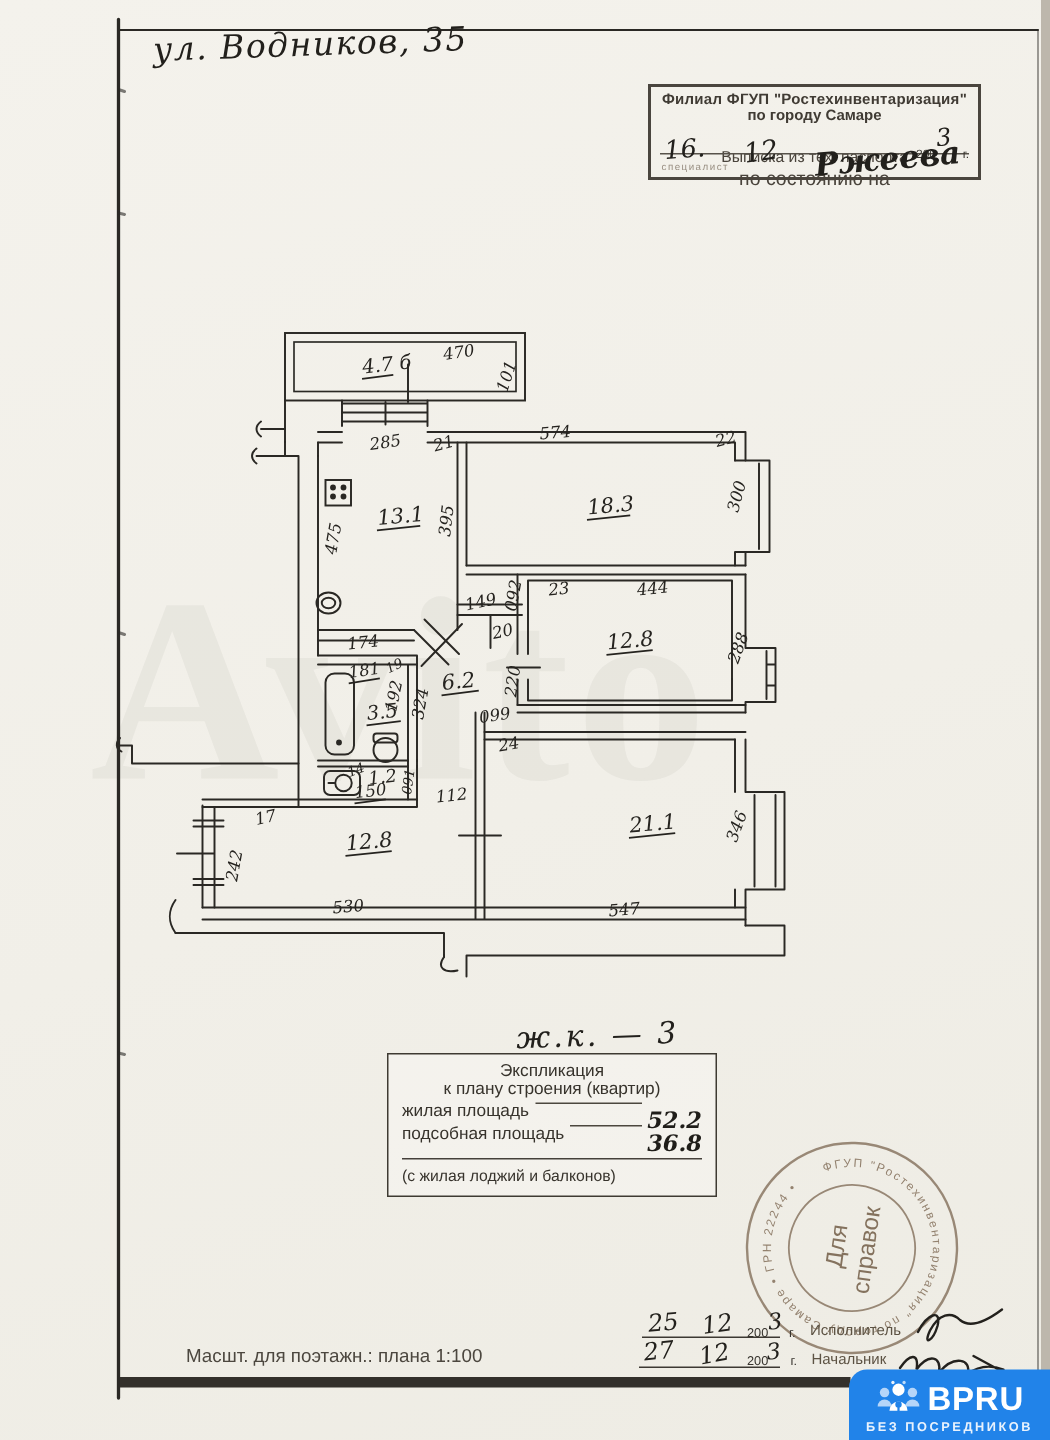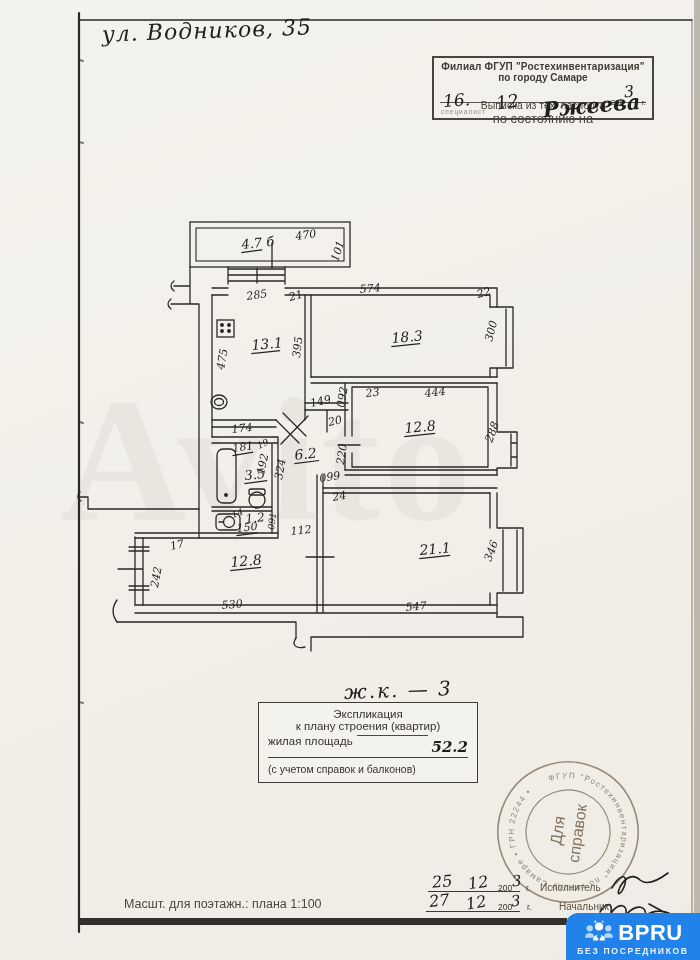--- a/index.html
+++ b/index.html
@@ -327,41 +327,46 @@
   <div class="abs hand" style="left:344px;top:678px;font-size:20px;letter-spacing:2px;transform:rotate(-2deg);">ж.к. — 3</div>
 
   <div class="abs expl" style="left:258px;top:702px;">
     <div class="expl-t1">Экспликация</div>
     <div class="expl-t2">к плану строения (квартир)</div>
     <div class="erow">
       <span>жилая площадь</span>
       <span class="eleader"></span>
       <span class="eval">52.2</span>
     </div>
+    <div class="erow">
+      <span>подсобная площадь</span>
+      <span class="eleader"></span>
+      <span class="eval">36.8</span>
+    </div>
     <div class="esep"></div>
-    <div class="enote">(с учетом справок и балконов)</div>
+    <div class="enote">(с жилая лоджий и балконов)</div>
   </div>
 
   <div class="abs printed" style="left:124px;top:897px;font-size:12.5px;color:#4c473f;">Масшт. для поэтажн.: плана 1:100</div>
 
   <div class="abs" style="left:428px;top:870px;width:270px;height:50px;">
     <span class="abs hand" style="left:4px;top:2px;font-size:16px;transform:rotate(-5deg);">25</span>
     <span class="abs hand" style="left:40px;top:3px;font-size:16px;transform:rotate(-8deg);">12</span>
     <span class="abs" style="left:0px;top:21px;width:92px;border-bottom:1.2px solid #3c3832;"></span>
     <span class="abs printed" style="left:70px;top:13px;font-size:8.5px;">200</span>
     <span class="abs hand" style="left:84px;top:2px;font-size:15px;transform:rotate(-6deg);">3</span>
     <span class="abs printed" style="left:98px;top:13px;font-size:8.5px;">г.</span>
     <span class="abs printed" style="left:112px;top:12px;font-size:10px;color:#5d5344;">Исполнитель</span>
     <span class="abs hand" style="left:1px;top:21px;font-size:16px;transform:rotate(-6deg);">27</span>
     <span class="abs hand" style="left:38px;top:23px;font-size:16px;transform:rotate(-10deg);">12</span>
     <span class="abs" style="left:-2px;top:41px;width:94px;border-bottom:1.2px solid #3c3832;"></span>
     <span class="abs printed" style="left:70px;top:32px;font-size:8.5px;">200</span>
     <span class="abs hand" style="left:83px;top:22px;font-size:15px;transform:rotate(-6deg);">3</span>
     <span class="abs printed" style="left:99px;top:32px;font-size:8.5px;">г.</span>
-    <span class="abs printed" style="left:113px;top:31px;font-size:10px;color:#5d5344;margin-left:18px;">Начальник</span>
+    <span class="abs printed" style="left:113px;top:31px;font-size:10px;color:#5d5344;">Начальник</span>
   </div>
 
   <div class="badge">
     <div class="badge-row">
       <svg width="32" height="26" viewBox="0 0 34 28">
         <circle cx="13" cy="1.8" r="1.2" fill="#fff" opacity="0.9"></circle>
         <circle cx="21" cy="1.8" r="1.2" fill="#fff" opacity="0.7"></circle>
         <circle cx="7" cy="9" r="3.4" fill="#cfe4fb" opacity="0.85"></circle>
         <path d="M2,19 a5,5 0 0 1 10,0 z" fill="#cfe4fb" opacity="0.85"></path>
         <circle cx="27" cy="9" r="3.4" fill="#cfe4fb" opacity="0.85"></circle>

